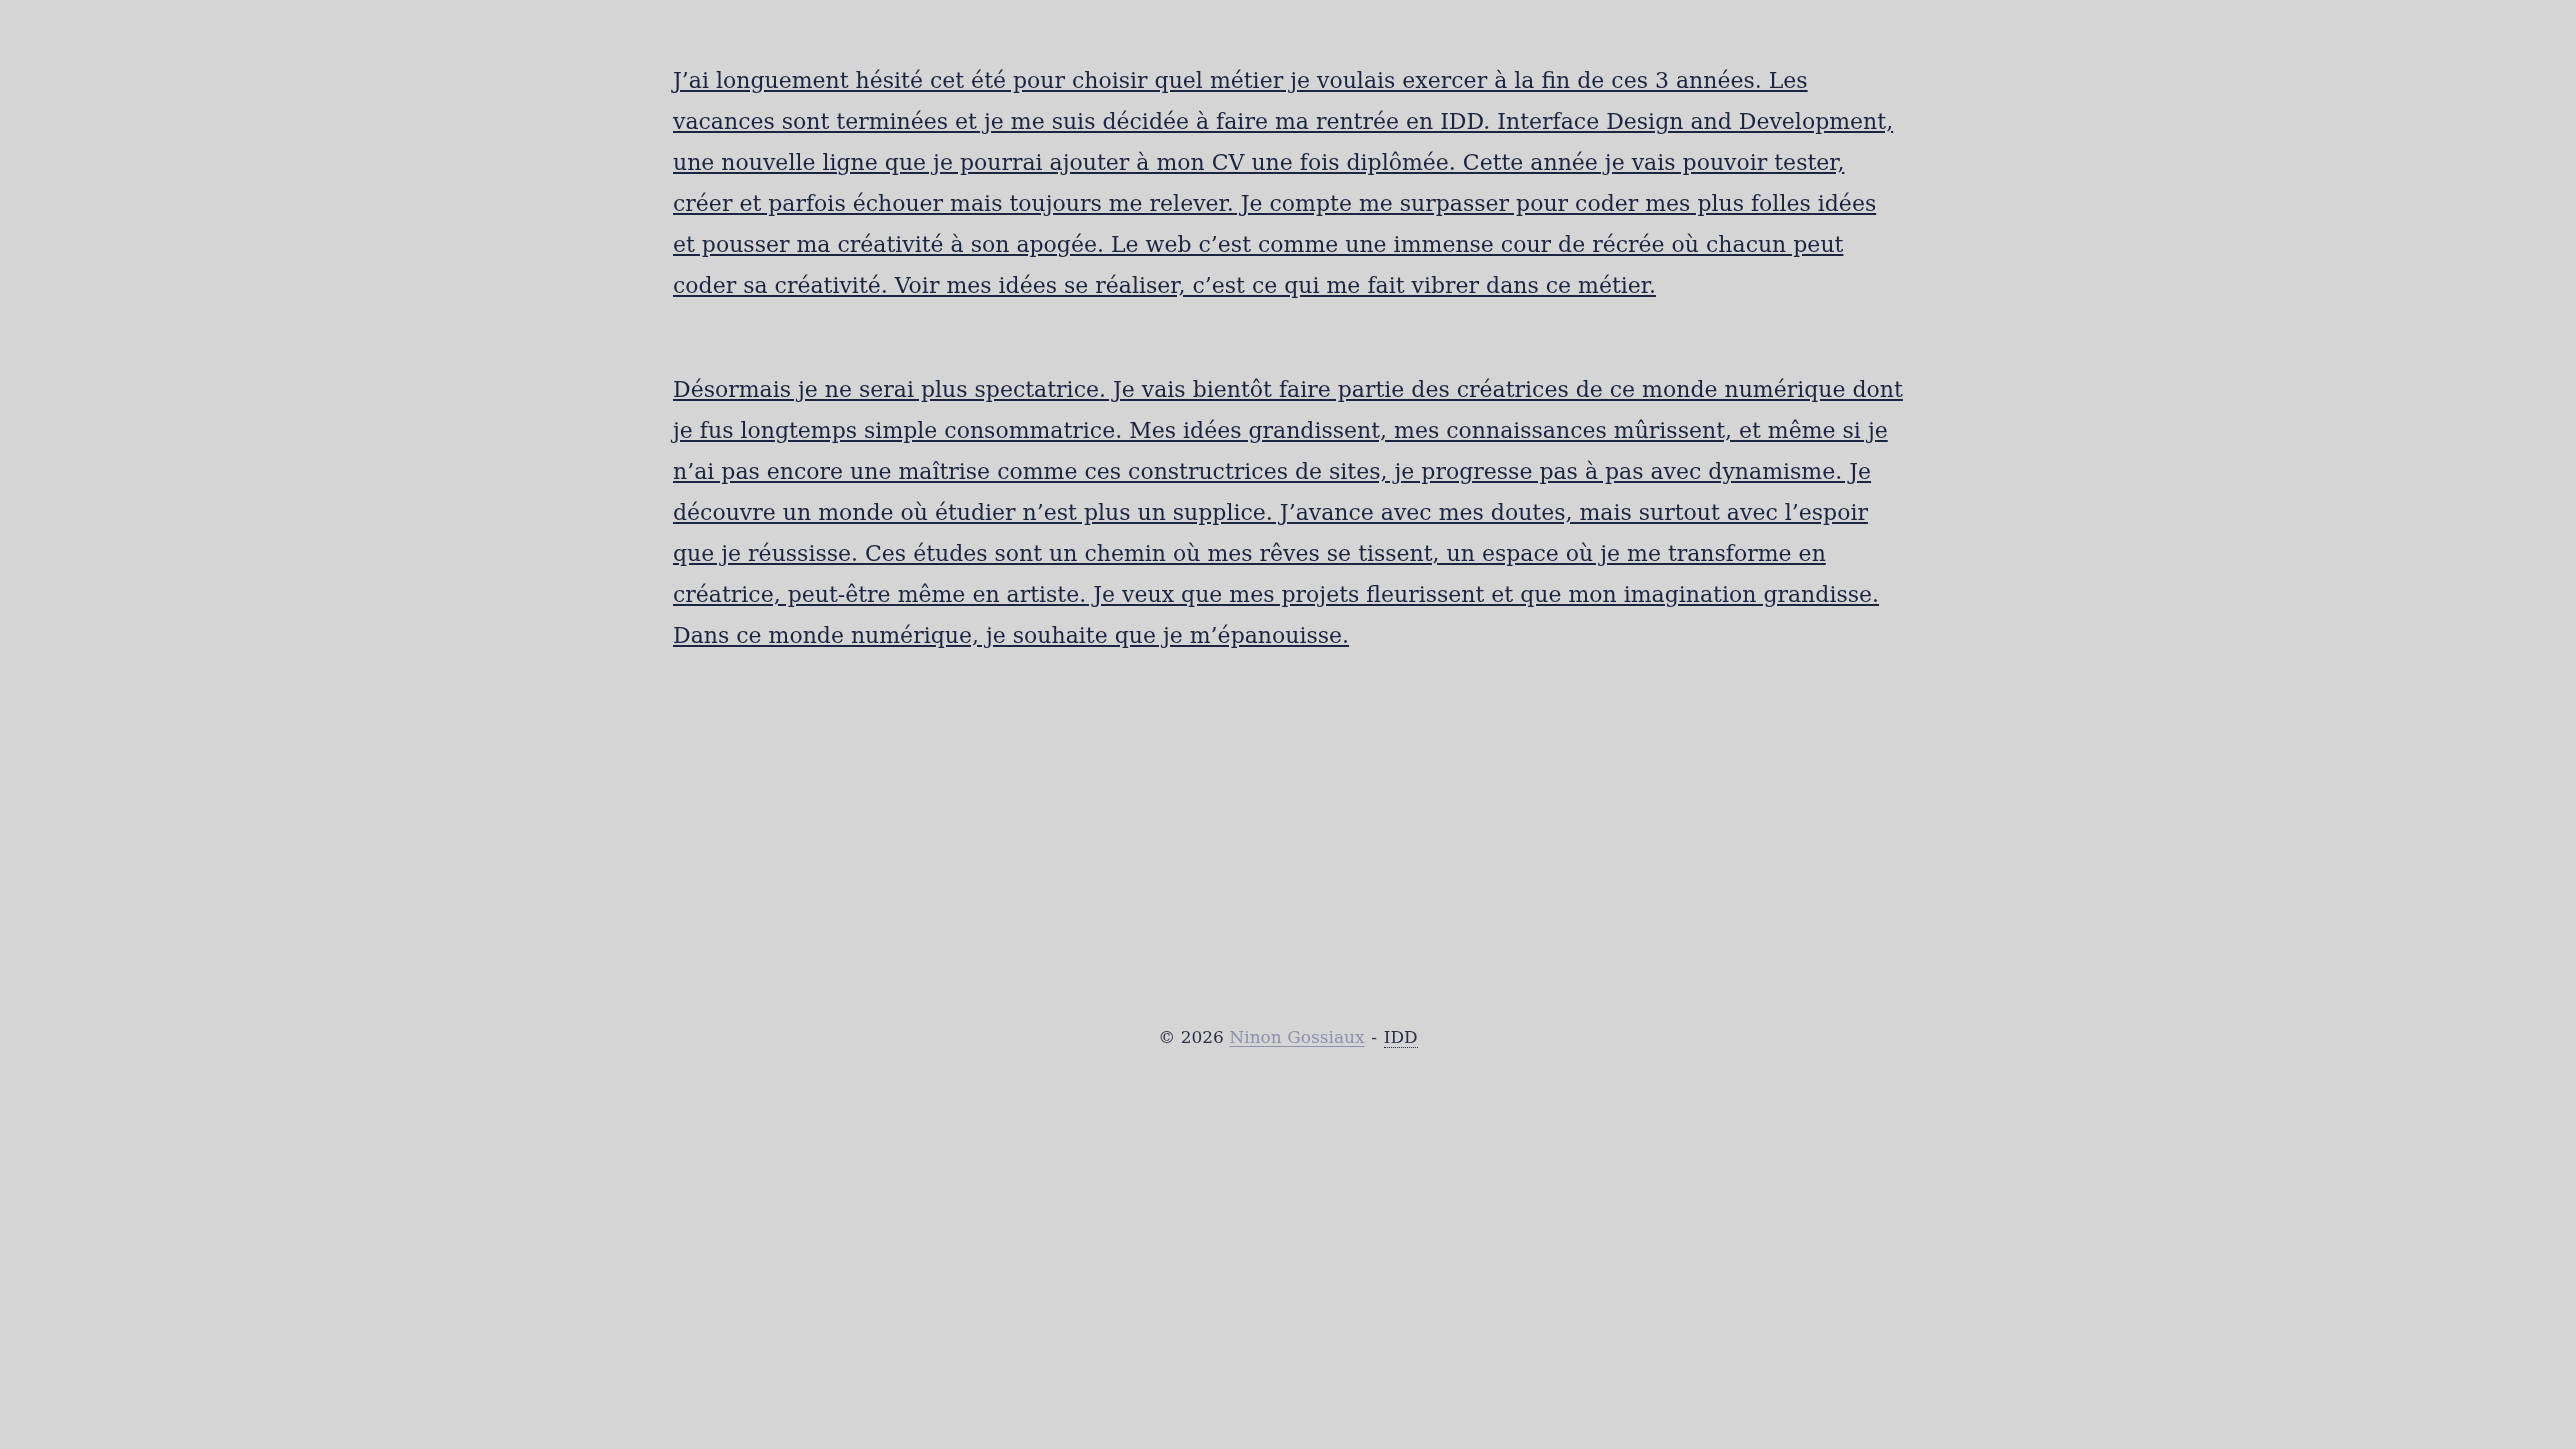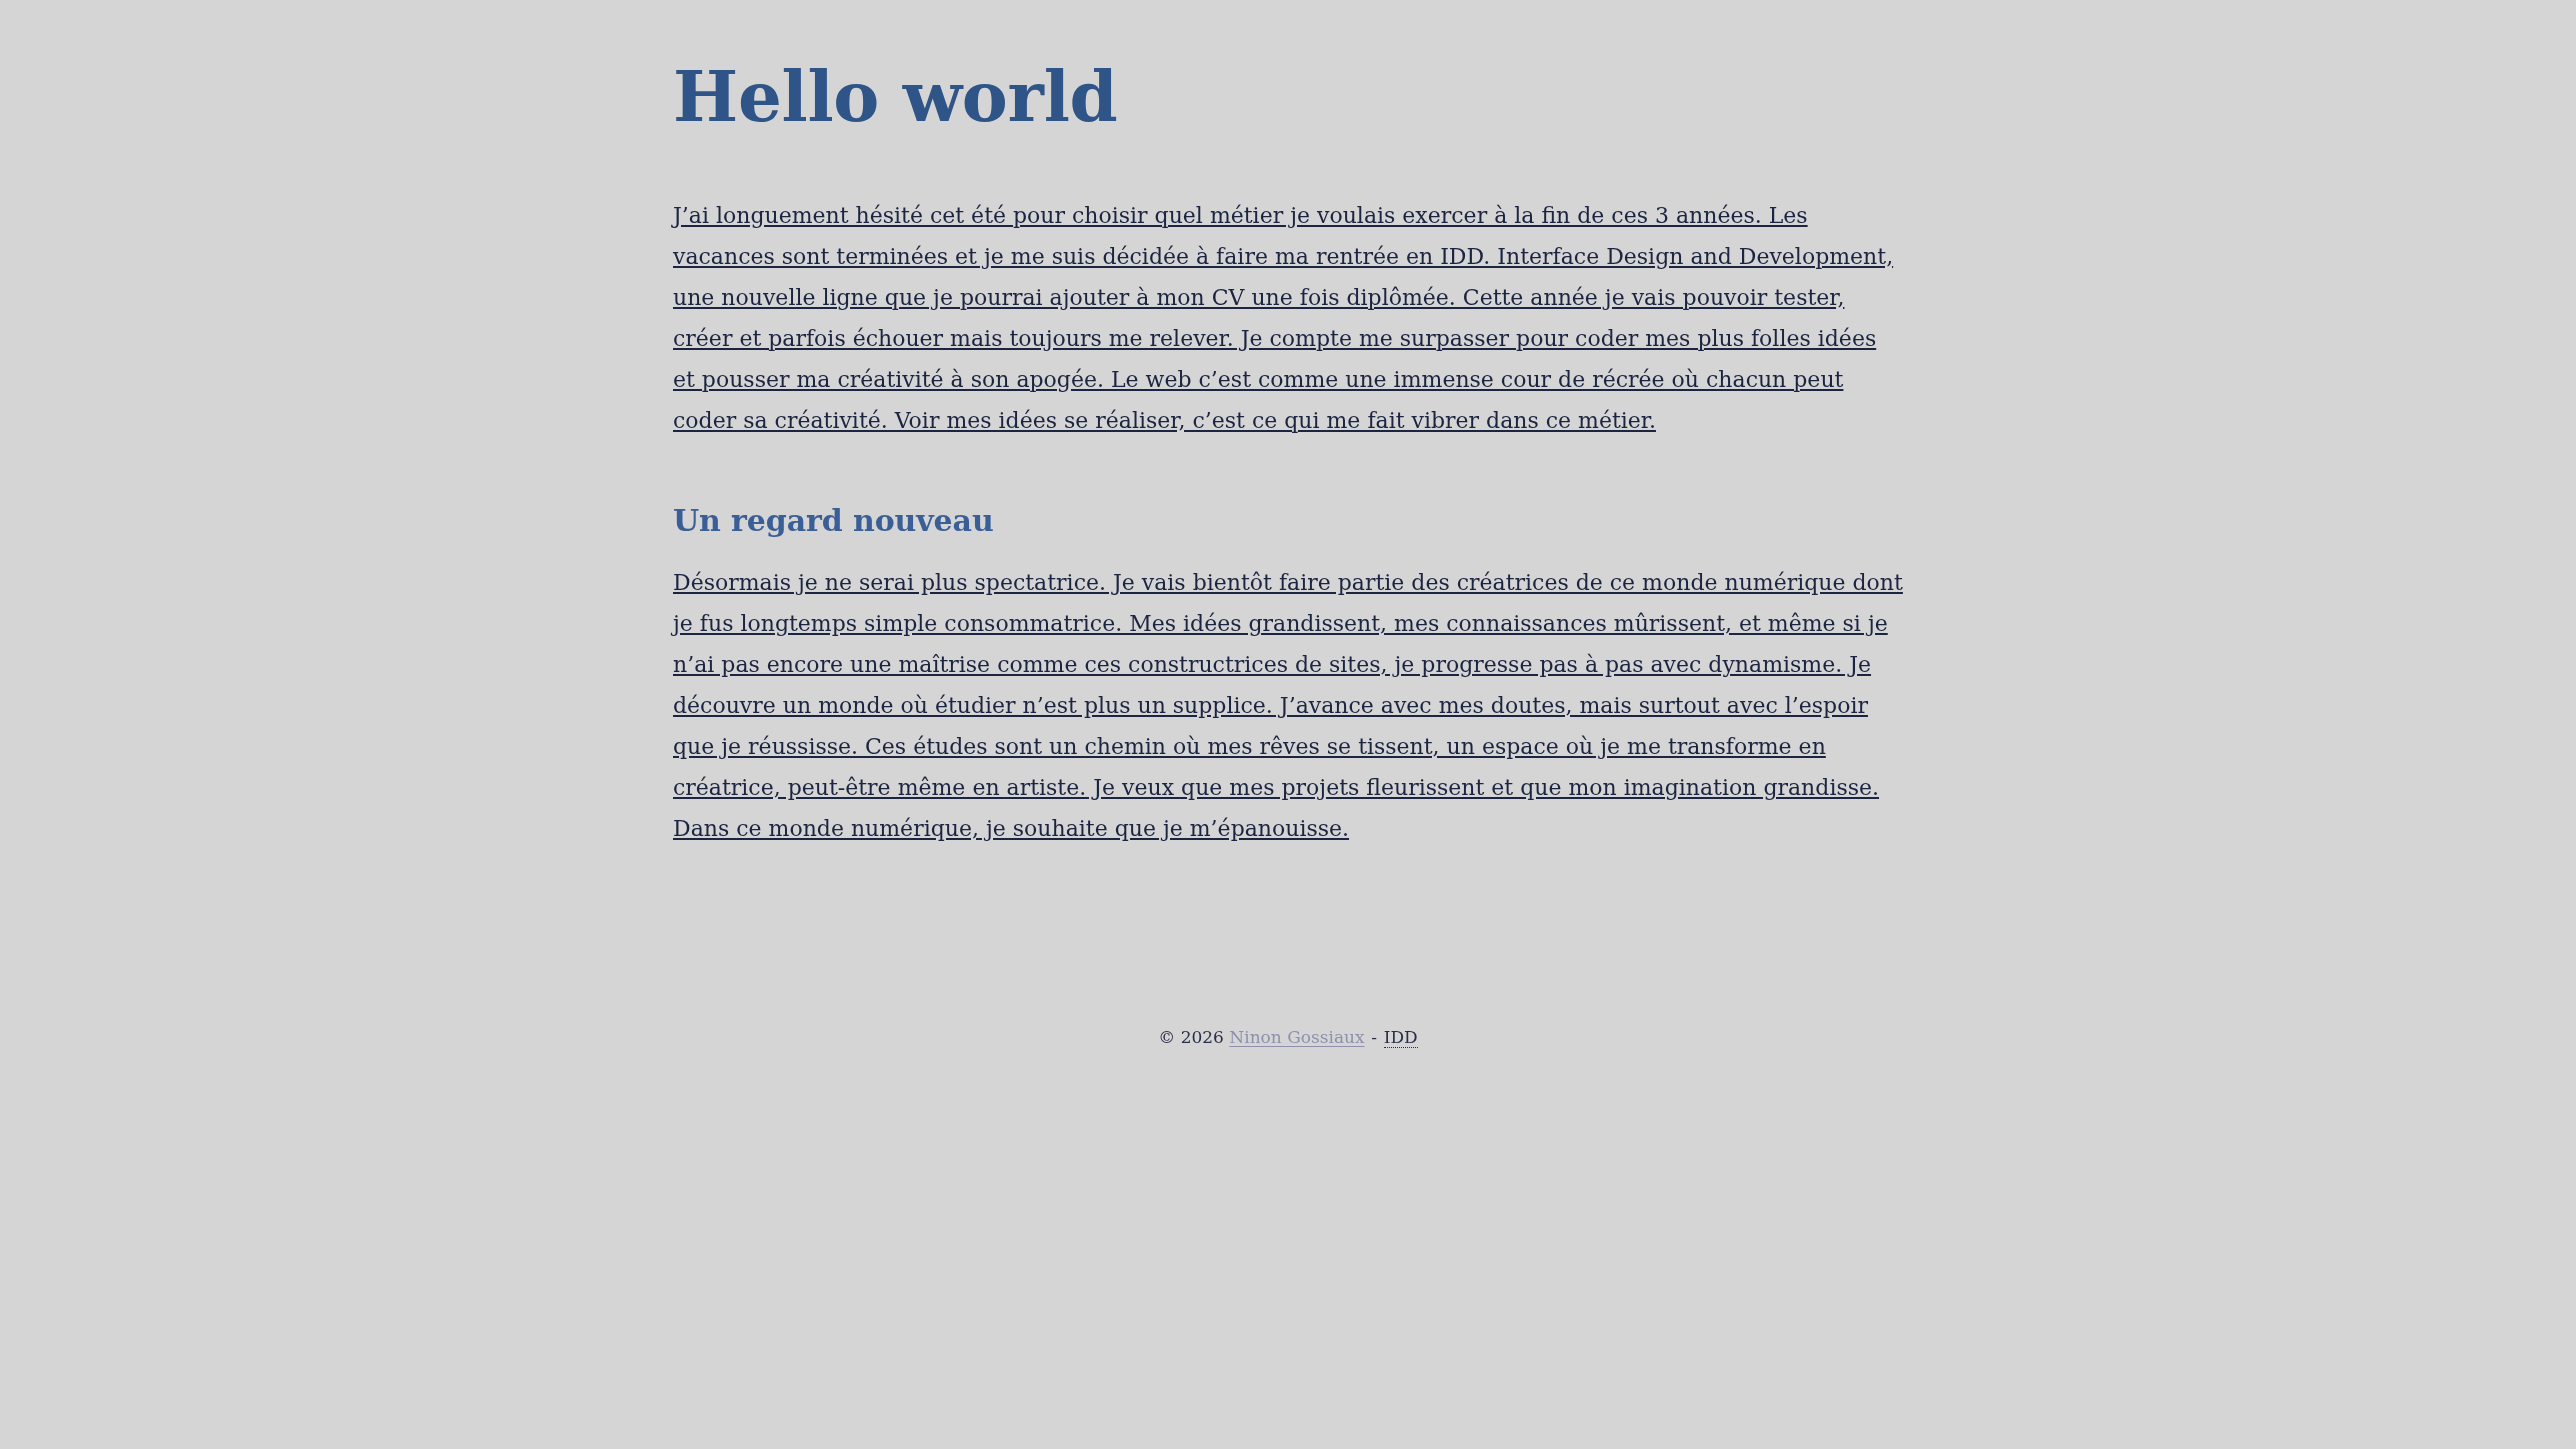--- a/index.html
+++ b/index.html
@@ -116,28 +116,26 @@
     cursor: help;
   }
 </style>
 </head>
 <body>
 
 <div class="page">
 
   <div class="content">
 
-    <h1 class="page-title">Hello world</h1>
 
     <section class="section">
       <p class="section-body">J’ai longuement hésité cet été pour choisir quel métier je voulais exercer à la fin de ces 3 années. Les vacances sont terminées et je me suis décidée à faire ma rentrée en IDD. Interface Design and Development, une nouvelle ligne que je pourrai ajouter à mon CV une fois diplômée. Cette année je vais pouvoir tester, créer et parfois échouer mais toujours me relever. Je compte me surpasser pour coder mes plus folles idées et pousser ma créativité à son apogée. Le web c’est comme une immense cour de récrée où chacun peut coder sa créativité. Voir mes idées se réaliser, c’est ce qui me fait vibrer dans ce métier.</p>
     </section>
 
     <section class="section">
-      <h2 class="section-heading">Un regard nouveau</h2>
       <p class="section-body">Désormais je ne serai plus spectatrice. Je vais bientôt faire partie des créatrices de ce monde numérique dont je fus longtemps simple consommatrice. Mes idées grandissent, mes connaissances mûrissent, et même si je n’ai pas encore une maîtrise comme ces constructrices de sites, je progresse pas à pas avec dynamisme. Je découvre un monde où étudier n’est plus un supplice. J’avance avec mes doutes, mais surtout avec l’espoir que je réussisse. Ces études sont un chemin où mes rêves se tissent, un espace où je me transforme en créatrice, peut-être même en artiste. Je veux que mes projets fleurissent et que mon imagination grandisse. Dans ce monde numérique, je souhaite que je m’épanouisse.</p>
     </section>
 
   </div>
 
   <footer class="site-footer">
     <span class="footer-line">
       <span class="footer-copy">© 2026</span>
       <a class="footer-link">Ninon Gossiaux</a>
       <span class="footer-sep">-</span>

